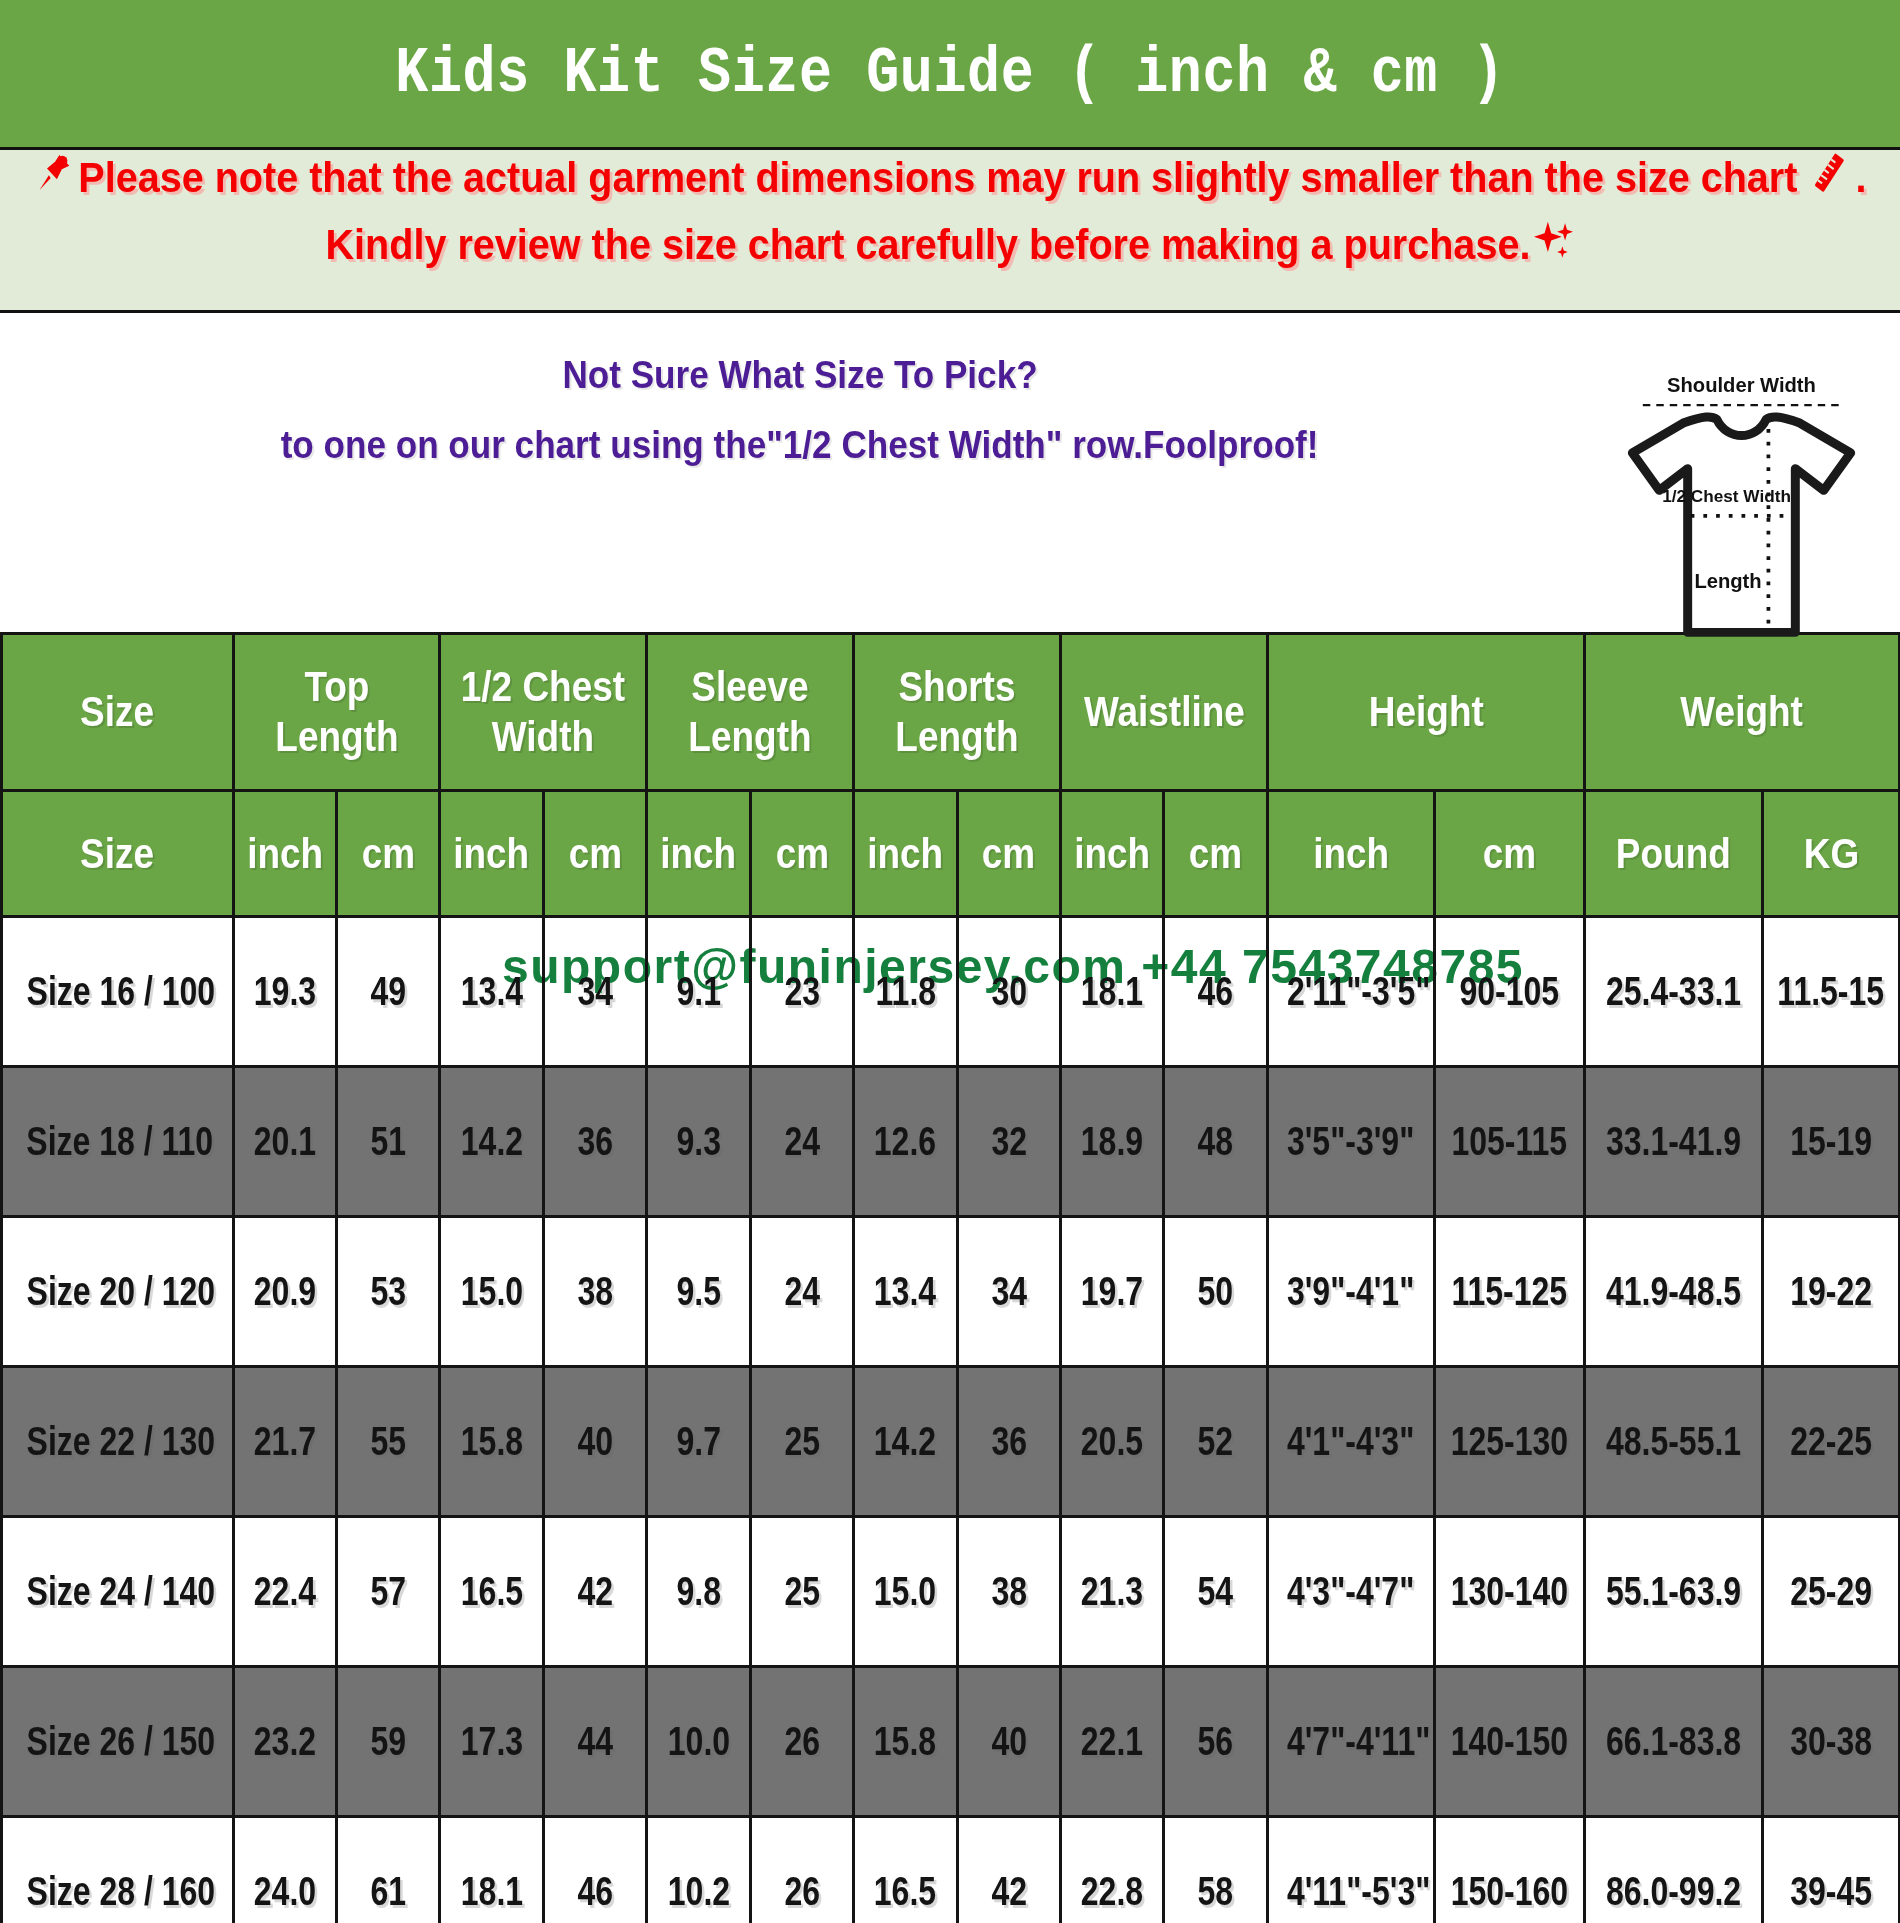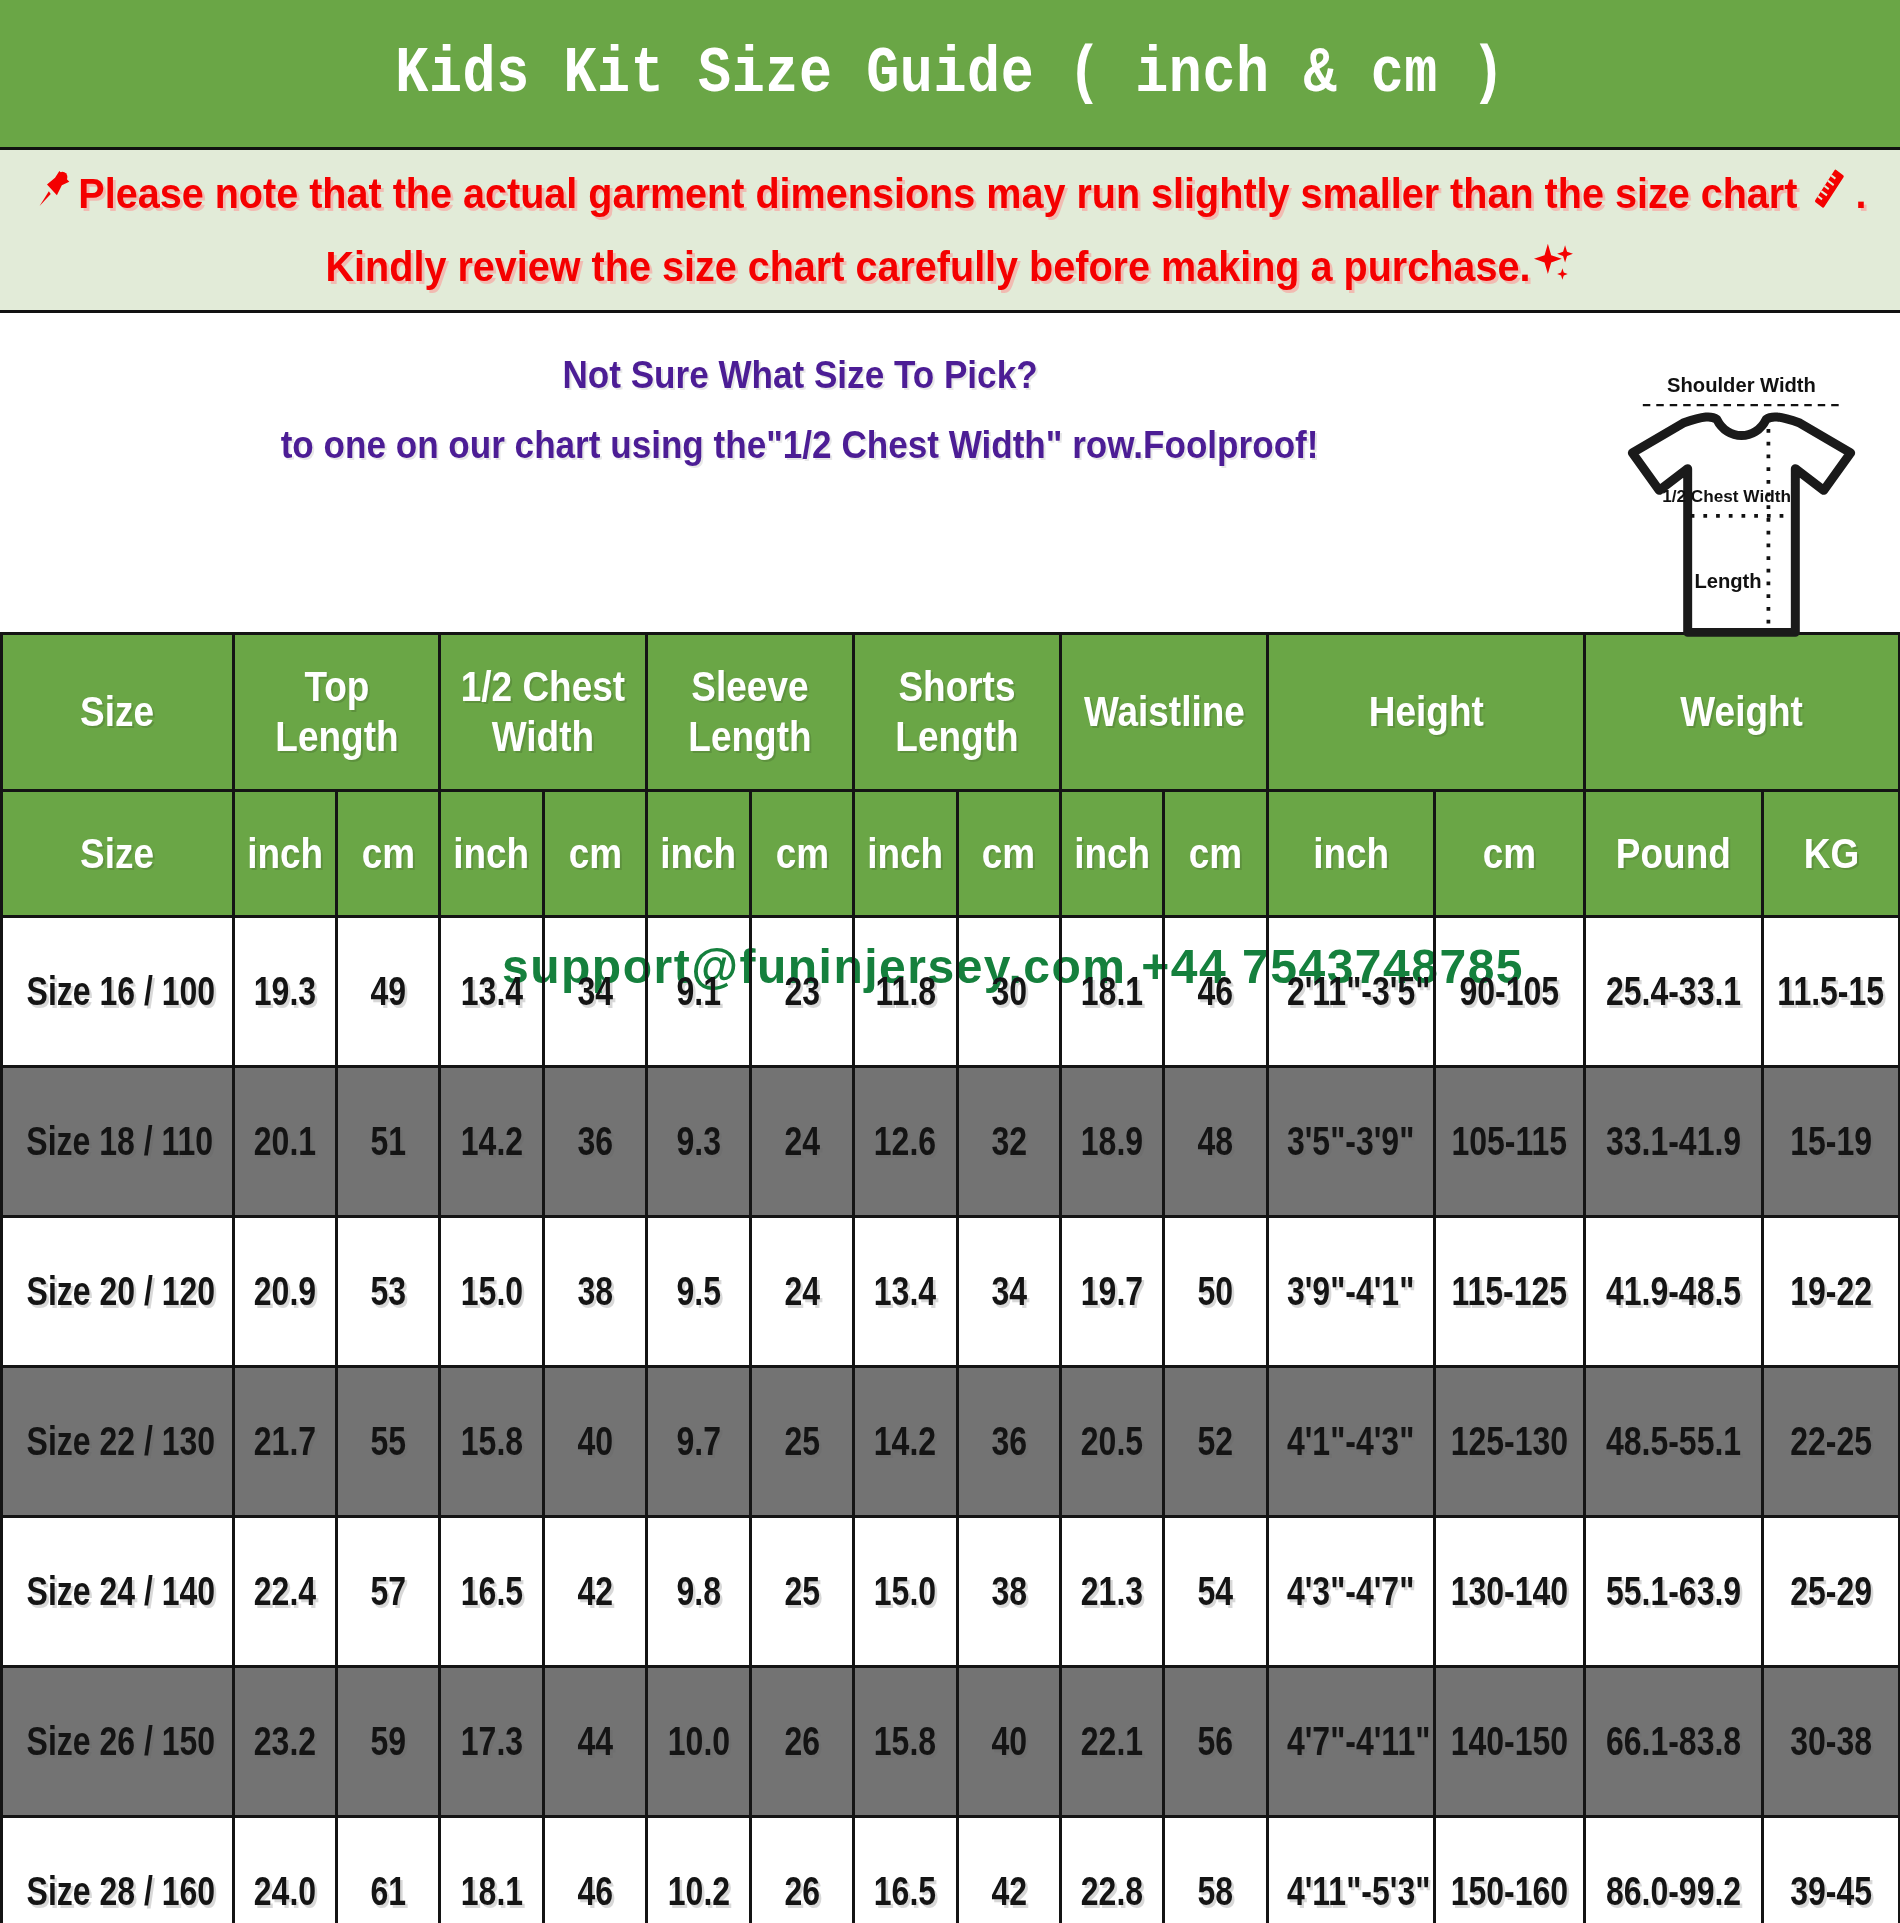--- a/index.html
+++ b/index.html
@@ -12,21 +12,21 @@
   
   .title-bar{
     height:150px;background:#6aa646;display:flex;align-items:center;justify-content:center;
     border-bottom:3.7px solid #111;box-sizing:border-box;font-family:Liberation Mono, monospace;
   }
   .title-bar .t{font-size:64px;font-weight:bold;color:#fff;letter-spacing:0.7px;}
 
   
   .notice{
     height:163px;background:#e2ebd8;display:flex;flex-direction:column;
-    justify-content:center;gap:17px;border-bottom:3px solid #111;box-sizing:border-box;
+    gap:11px;border-bottom:3px solid #111;box-sizing:border-box;
   }
   .notice-line{
     display:flex;align-items:center;justify-content:center;
     font-size:43px;font-weight:bold;color:#f40000;
     text-shadow:3px 3px 0 rgba(255,140,140,.5);
     transform:scaleX(.92);transform-origin:center;white-space:nowrap;
   }
   .notice-line svg{flex:0 0 auto;}
 
   

